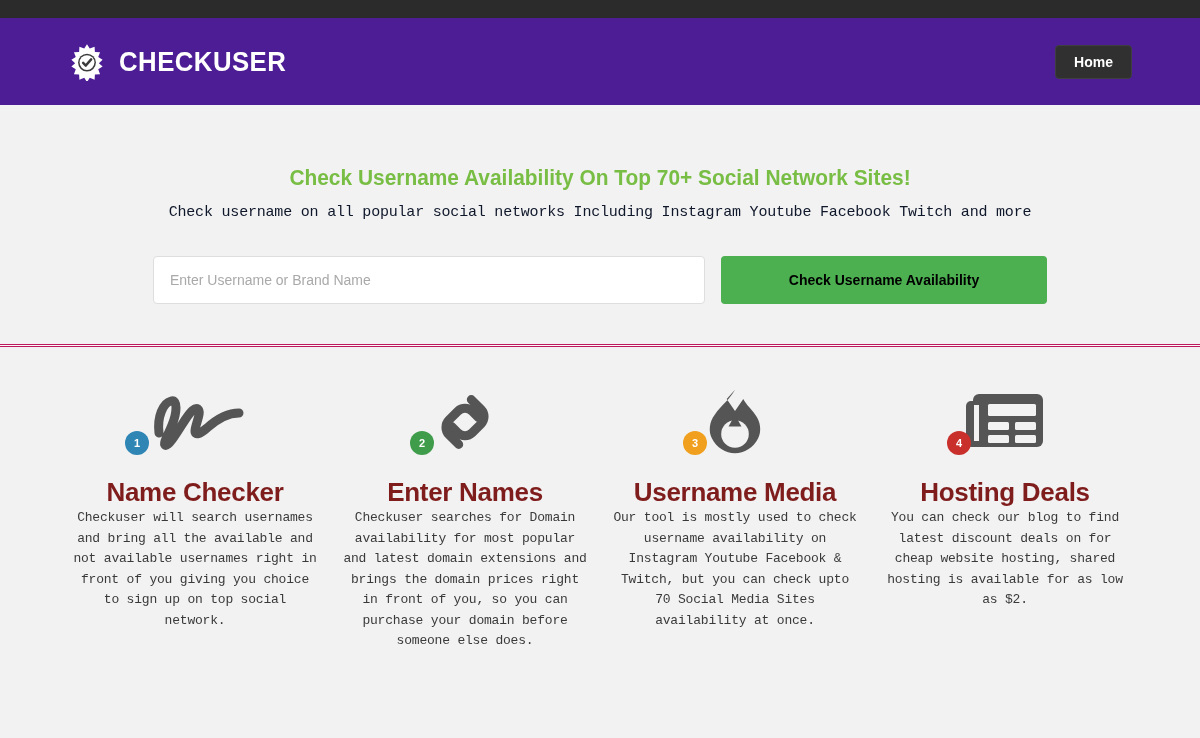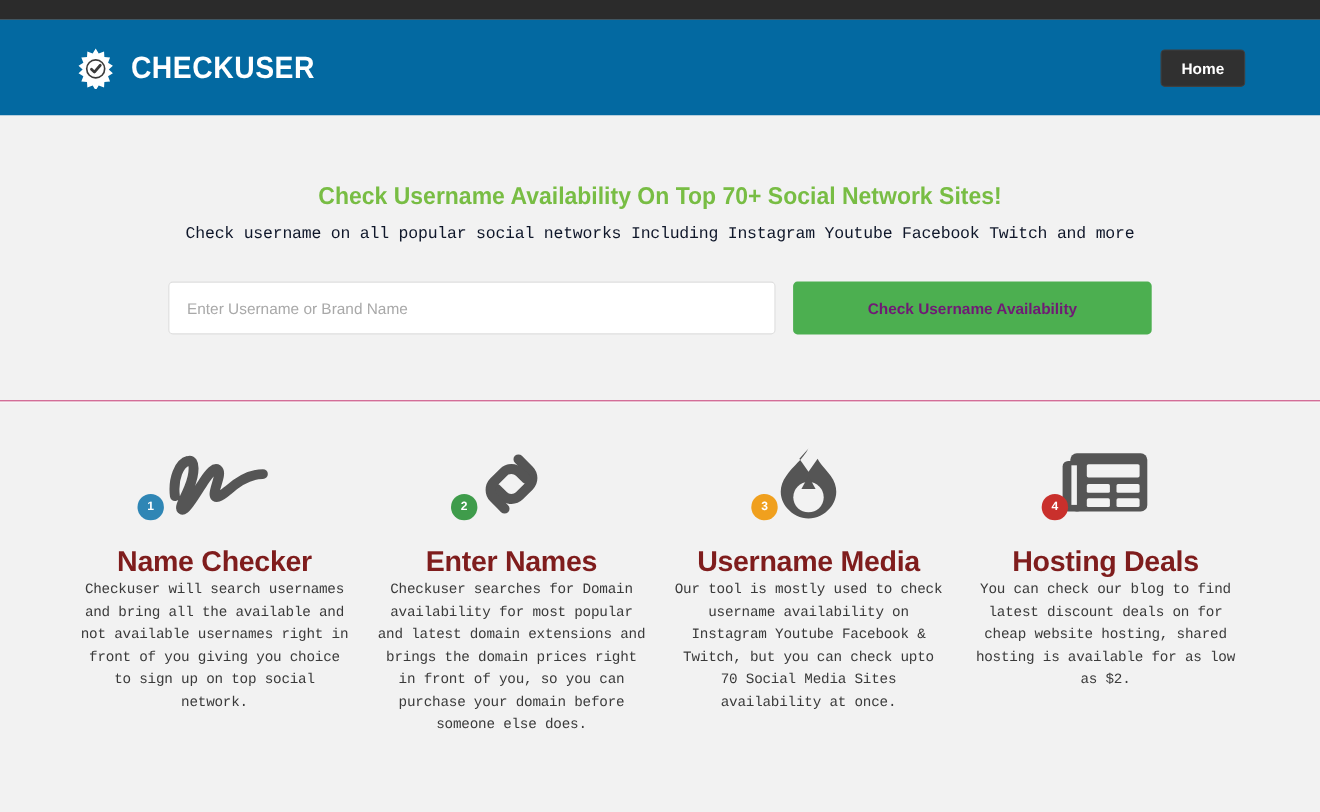--- a/index.html
+++ b/index.html
@@ -64,22 +64,22 @@
     padding: 9px 18px;
     cursor: pointer;
     font-family: Liberation Sans, sans-serif;
     line-height: 1;
   }
 
   
   .hero {
     background: #f2f2f2;
     padding-top: 60px;
-    padding-bottom: 60px;
-    border-bottom: 1px solid #be185d;
+    padding-bottom: 40px;
+    border-bottom: 3px solid #be185d;
     position: relative;
   }
   .hero::after {
     content: "";
     position: absolute;
     left: 0; right: 0; bottom: -2px;
     height: 1px;
     background: #fafafa;
   }
   .hero-title {
@@ -119,21 +119,21 @@
     font-family: "Liberation Sans", sans-serif;
     outline: none;
   }
   .search-input::placeholder { color: #a9a9a9; }
   .search-btn {
     flex: 0 0 326px;
     height: 48px;
     background: #4caf50;
     border: none;
     border-radius: 4px;
-    color: #701a75;
+    color: #000000;
     font-size: 14px;
     font-weight: bold;
     cursor: pointer;
     font-family: "Liberation Sans", sans-serif;
   }
 
   
   .features {
     display: flex;
     padding: 36px 60px 0;
@@ -186,21 +186,21 @@
     color: #3a3a3a;
     font-family: "Liberation Mono", "DejaVu Sans Mono", monospace;
     letter-spacing: -0.2px;
   }
 </style>
 </head>
 <body>
 
 <div class="topstrip" style="background: rgb(43, 43, 43);"></div>
 
-<div class="header" style="background: #0369a1;">
+<div class="header" style="background: #4c1d95;">
   <div class="brand">
     <span>
       <svg class="brand-icon" viewBox="0 0 64 64" aria-hidden="true">
         <g fill="#ffffff">
           <path d="M32 2 L36.6 9.4 L44.8 6.3 L45.3 15 L54 15.5 L50.9 23.7 L58.3 28.3 L52 34 L58.3 39.7
                    L50.9 44.3 L54 52.5 L45.3 53 L44.8 61.7 L36.6 58.6 L32 66 L27.4 58.6 L19.2 61.7
                    L18.7 53 L10 52.5 L13.1 44.3 L5.7 39.7 L12 34 L5.7 28.3 L13.1 23.7 L10 15.5
                    L18.7 15 L19.2 6.3 L27.4 9.4 Z"></path>
         </g>
         <circle cx="32" cy="33" r="15" fill="#3b3b3b"></circle>

